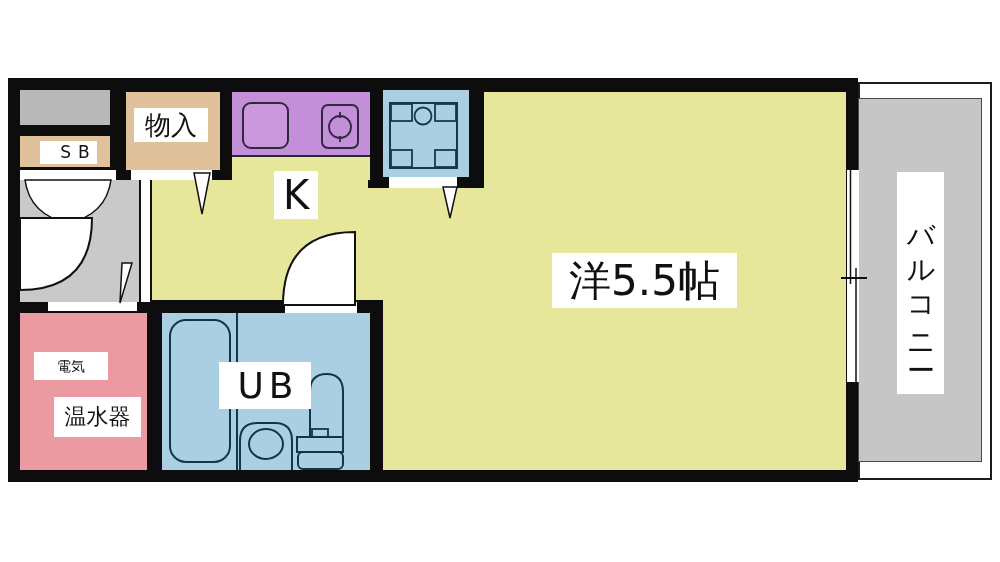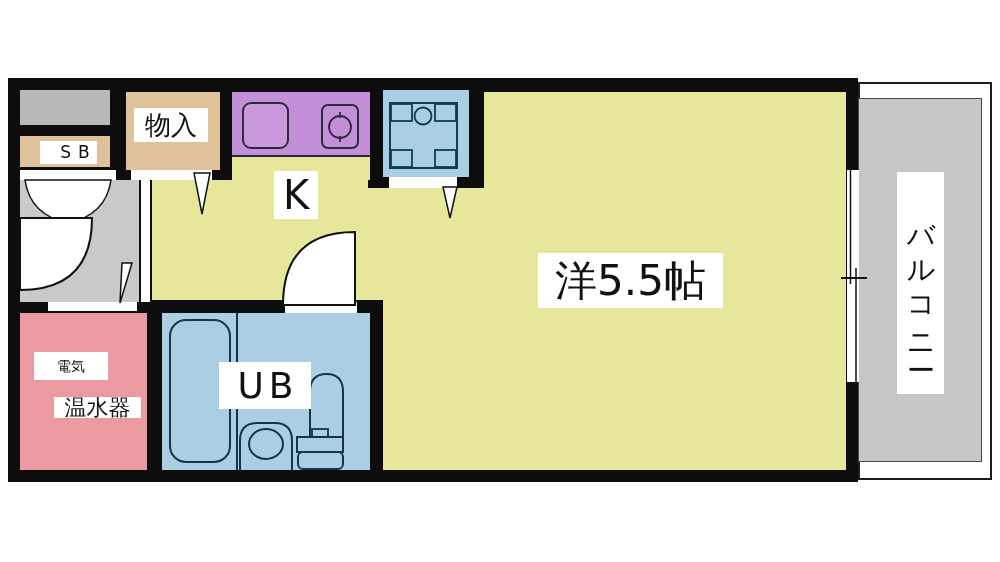--- a/index.html
+++ b/index.html
@@ -33,24 +33,24 @@
   .ub-floor{left:162px;top:313px;width:208px;height:157px;background:#aacfe2;}
   .window-glass{left:847px;top:170px;width:12px;height:212px;background:#fff;}
   .svg-overlay{left:0;top:0;width:1000px;height:562px;pointer-events:none;}
   
   .lbl{position:absolute;box-sizing:border-box;background:#fff;color:#111;
        display:flex;align-items:center;justify-content:center;line-height:1;font-weight:500;text-align:center;}
   .lbl-genkan{left:46px;top:221px;width:72px;height:38px;font-size:28px;}
   .lbl-sb{left:40px;top:141px;width:57px;height:23px;font-size:17px;letter-spacing:7px;padding-left:20px;}
   .lbl-storage{left:134px;top:108px;width:74px;height:34px;font-size:26px;}
   .lbl-k{left:274px;top:171px;width:44px;height:48px;font-size:40px;}
-  .lbl-room{left:538px;top:253px;width:185px;height:55px;font-size:42px;}
+  .lbl-room{left:552px;top:253px;width:185px;height:55px;font-size:42px;}
   .lbl-ub{left:219px;top:362px;width:92px;height:47px;font-size:36px;letter-spacing:5px;padding-left:6px;}
   .lbl-heater1{left:34px;top:352px;width:74px;height:28px;font-size:14px;}
-  .lbl-heater2{left:54px;top:397px;width:87px;height:21px;font-size:22px;}
+  .lbl-heater2{left:54px;top:397px;width:87px;height:40px;font-size:22px;}
   .lbl-balcony{left:897px;top:172px;width:47px;height:222px;font-size:28px;
                writing-mode:vertical-rl;text-orientation:upright;letter-spacing:6px;}
 </style>
 </head>
 <body>
 
 <div class="plan">
 
   <div class="abs wall-backdrop"></div>
 

